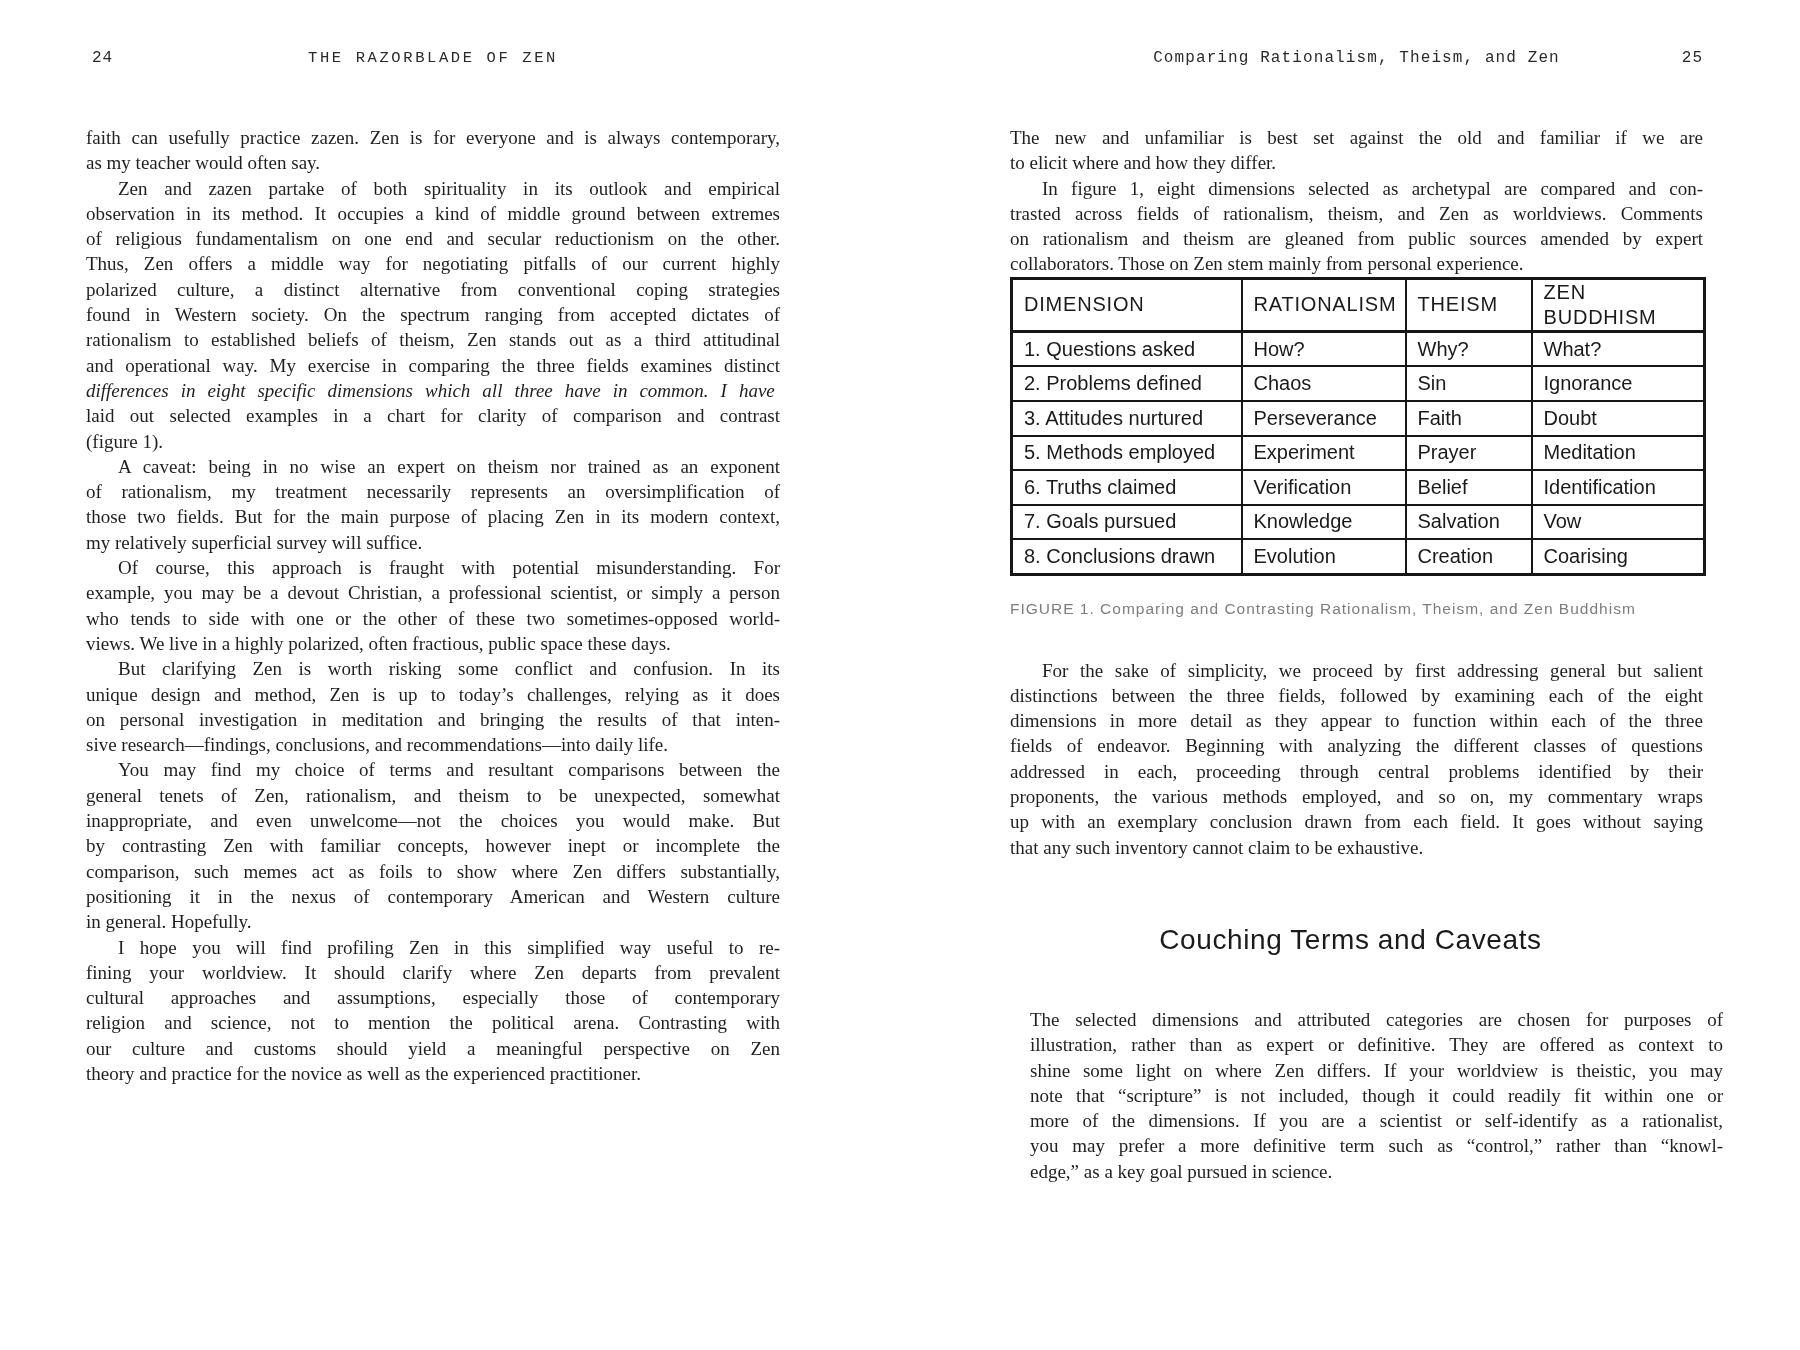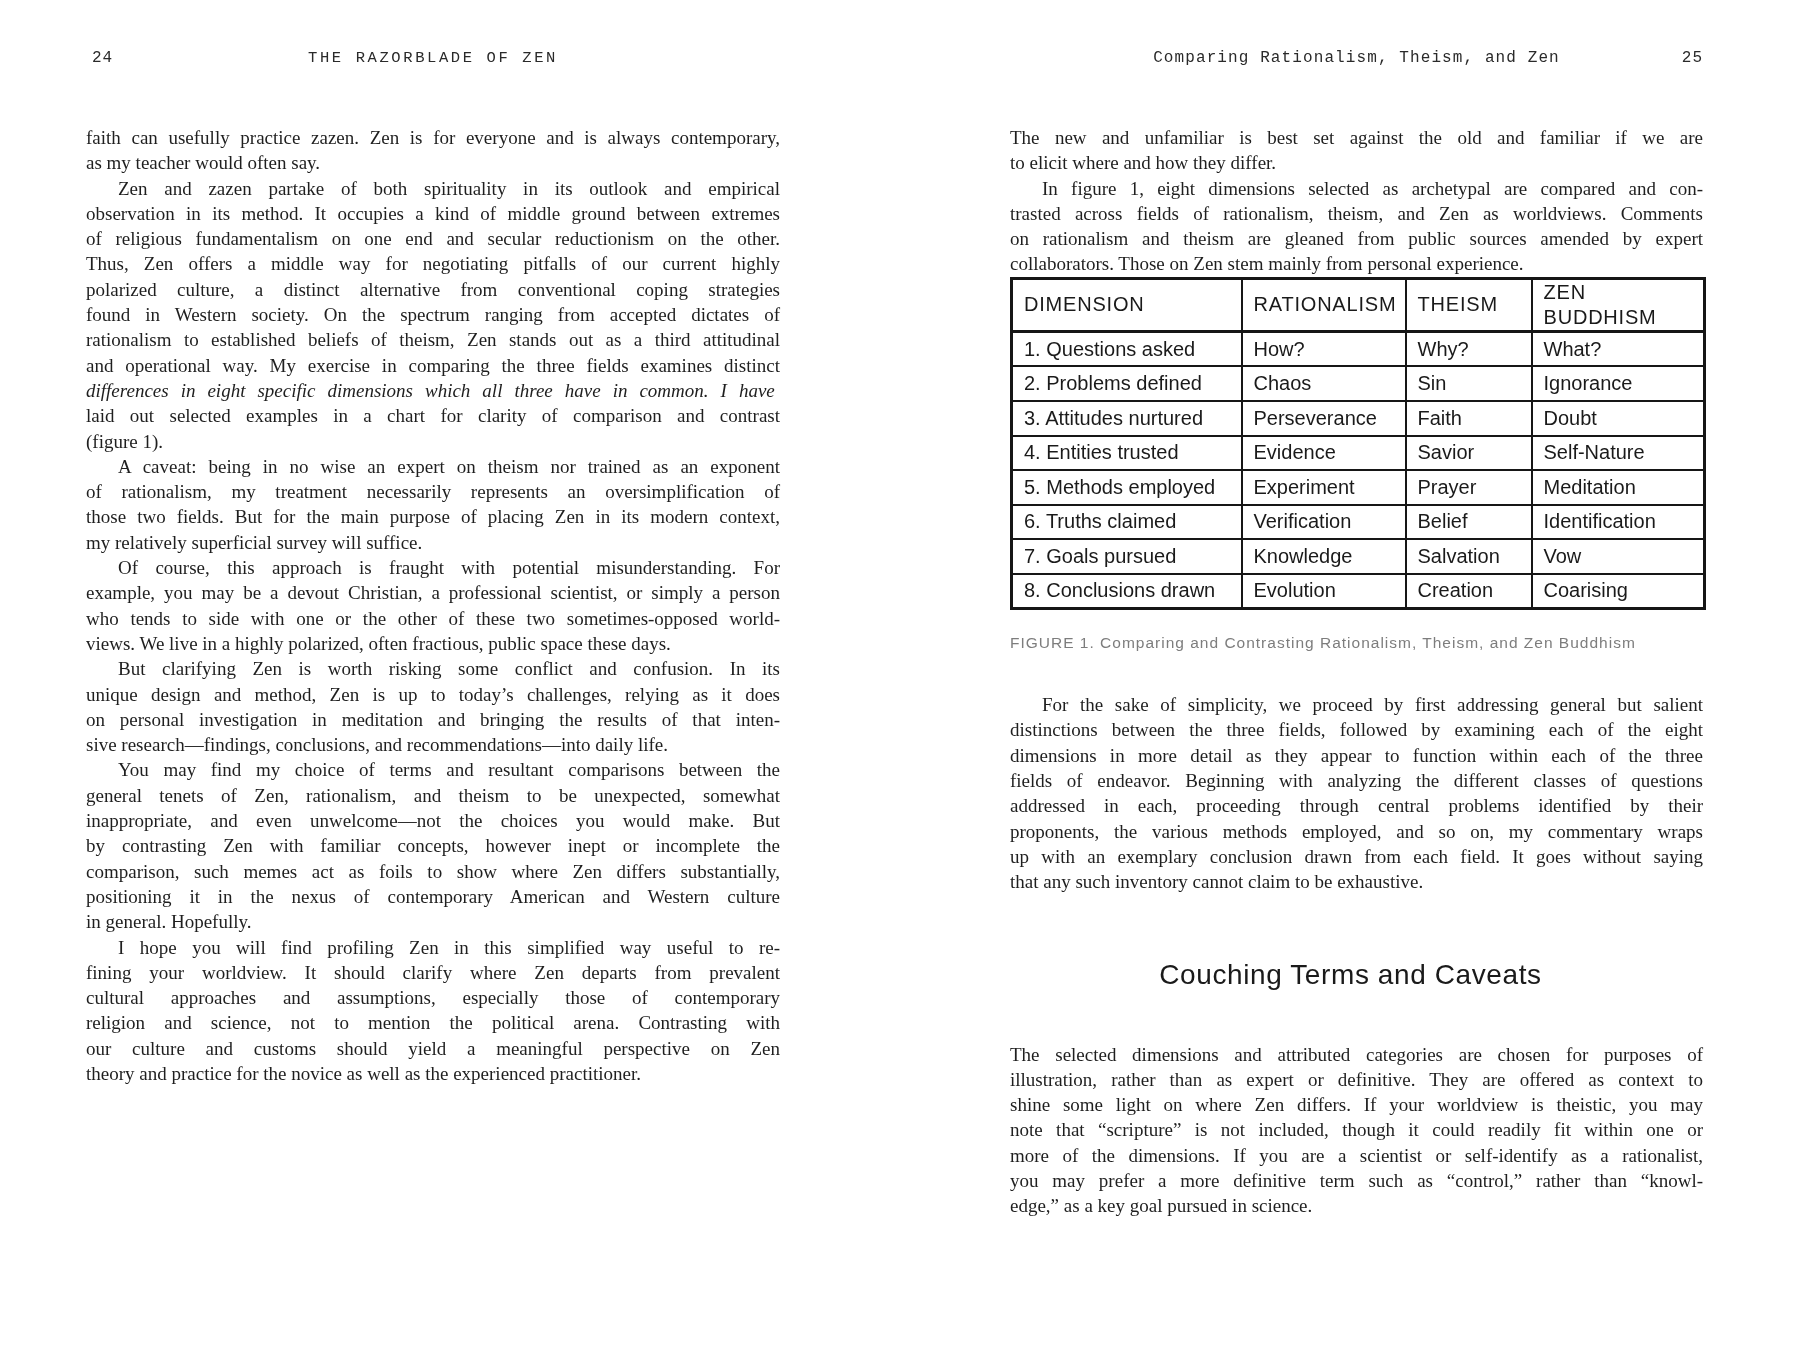--- a/index.html
+++ b/index.html
@@ -65,21 +65,21 @@
     font-family:"Liberation Sans","DejaVu Sans",sans-serif;
     font-size:15.5px;letter-spacing:1px;line-height:22px;
     color:var(--caption-color);
   }
   .mid-paras{margin-top:38px;}
   .section-heading{
     margin-top:61px;height:38px;line-height:38px;
     font-family:"Liberation Sans","DejaVu Sans",sans-serif;
     font-size:28px;letter-spacing:0.6px;text-align:center;color:#1a1a1a;
   }
-  .bottom-paras{margin-top:48px;}
+  .bottom-paras{margin-top:48px;margin-left:20px;}
 </style>
 </head>
 <body>
 
 <div class="page-col" id="left-col">
   <div class="running-header">
     <span class="folio">24</span>
     <span class="head-title">THE RAZORBLADE OF ZEN</span>
   </div>
   <div class="page-body">
@@ -186,26 +186,20 @@
               <td>Sin</td>
               <td>Ignorance</td>
             </tr>
             <tr>
               <td>3. Attitudes nurtured</td>
               <td>Perseverance</td>
               <td>Faith</td>
               <td>Doubt</td>
             </tr>
             <tr>
-              <td>4. Entities trusted</td>
-              <td>Evidence</td>
-              <td>Savior</td>
-              <td>Self-Nature</td>
-            </tr>
-            <tr>
               <td>5. Methods employed</td>
               <td>Experiment</td>
               <td>Prayer</td>
               <td>Meditation</td>
             </tr>
             <tr>
               <td>6. Truths claimed</td>
               <td>Verification</td>
               <td>Belief</td>
               <td>Identification</td>

